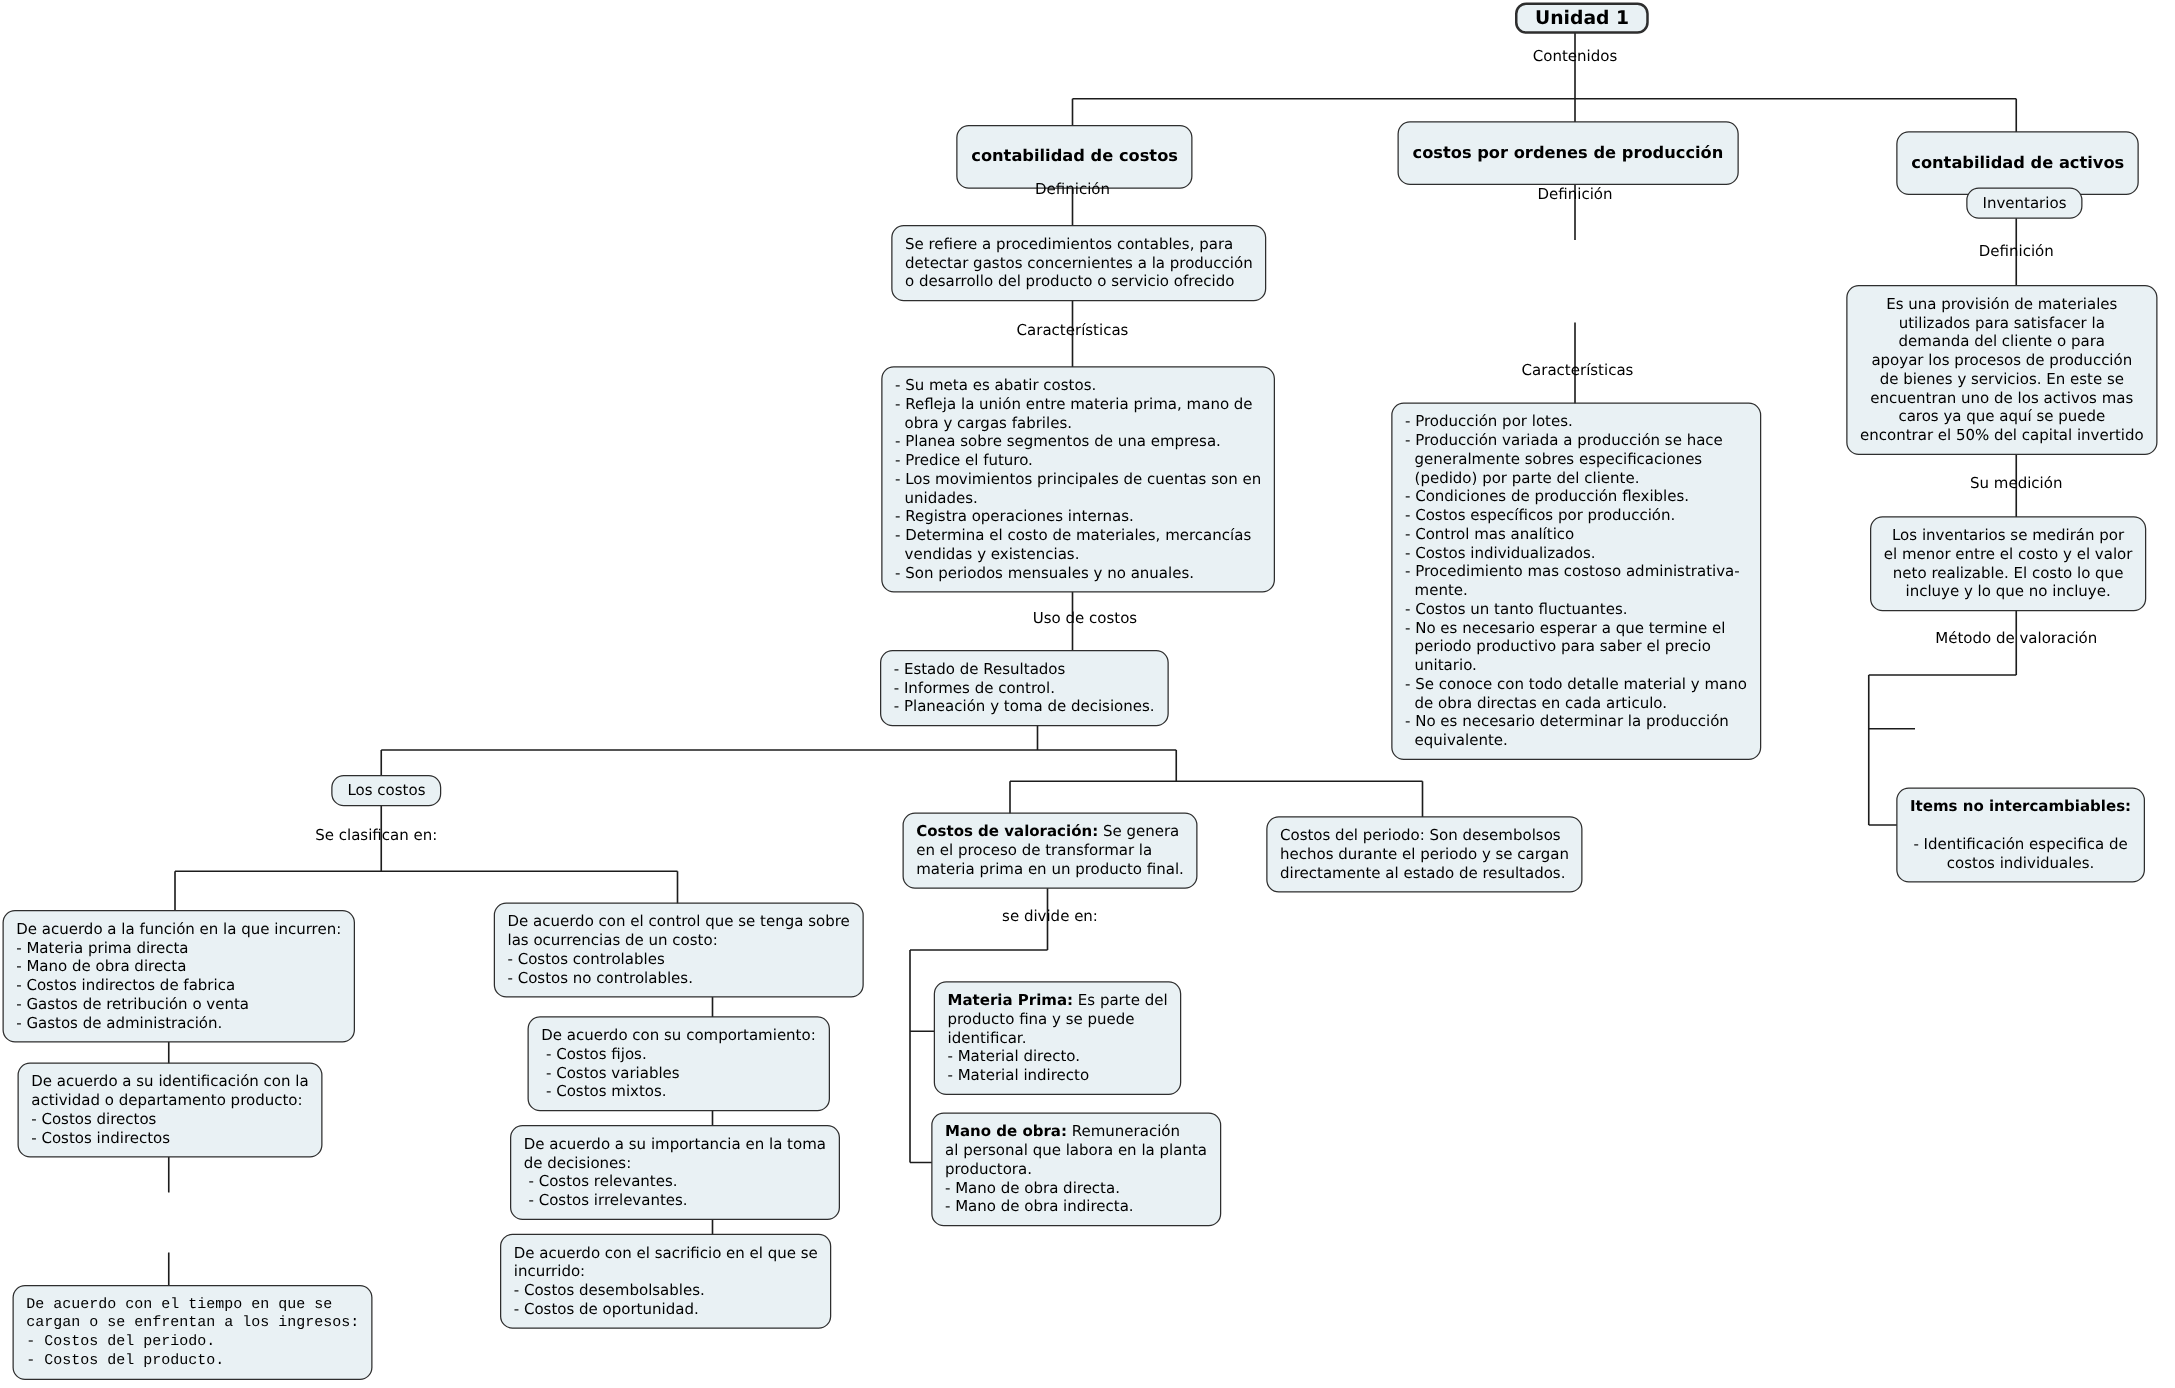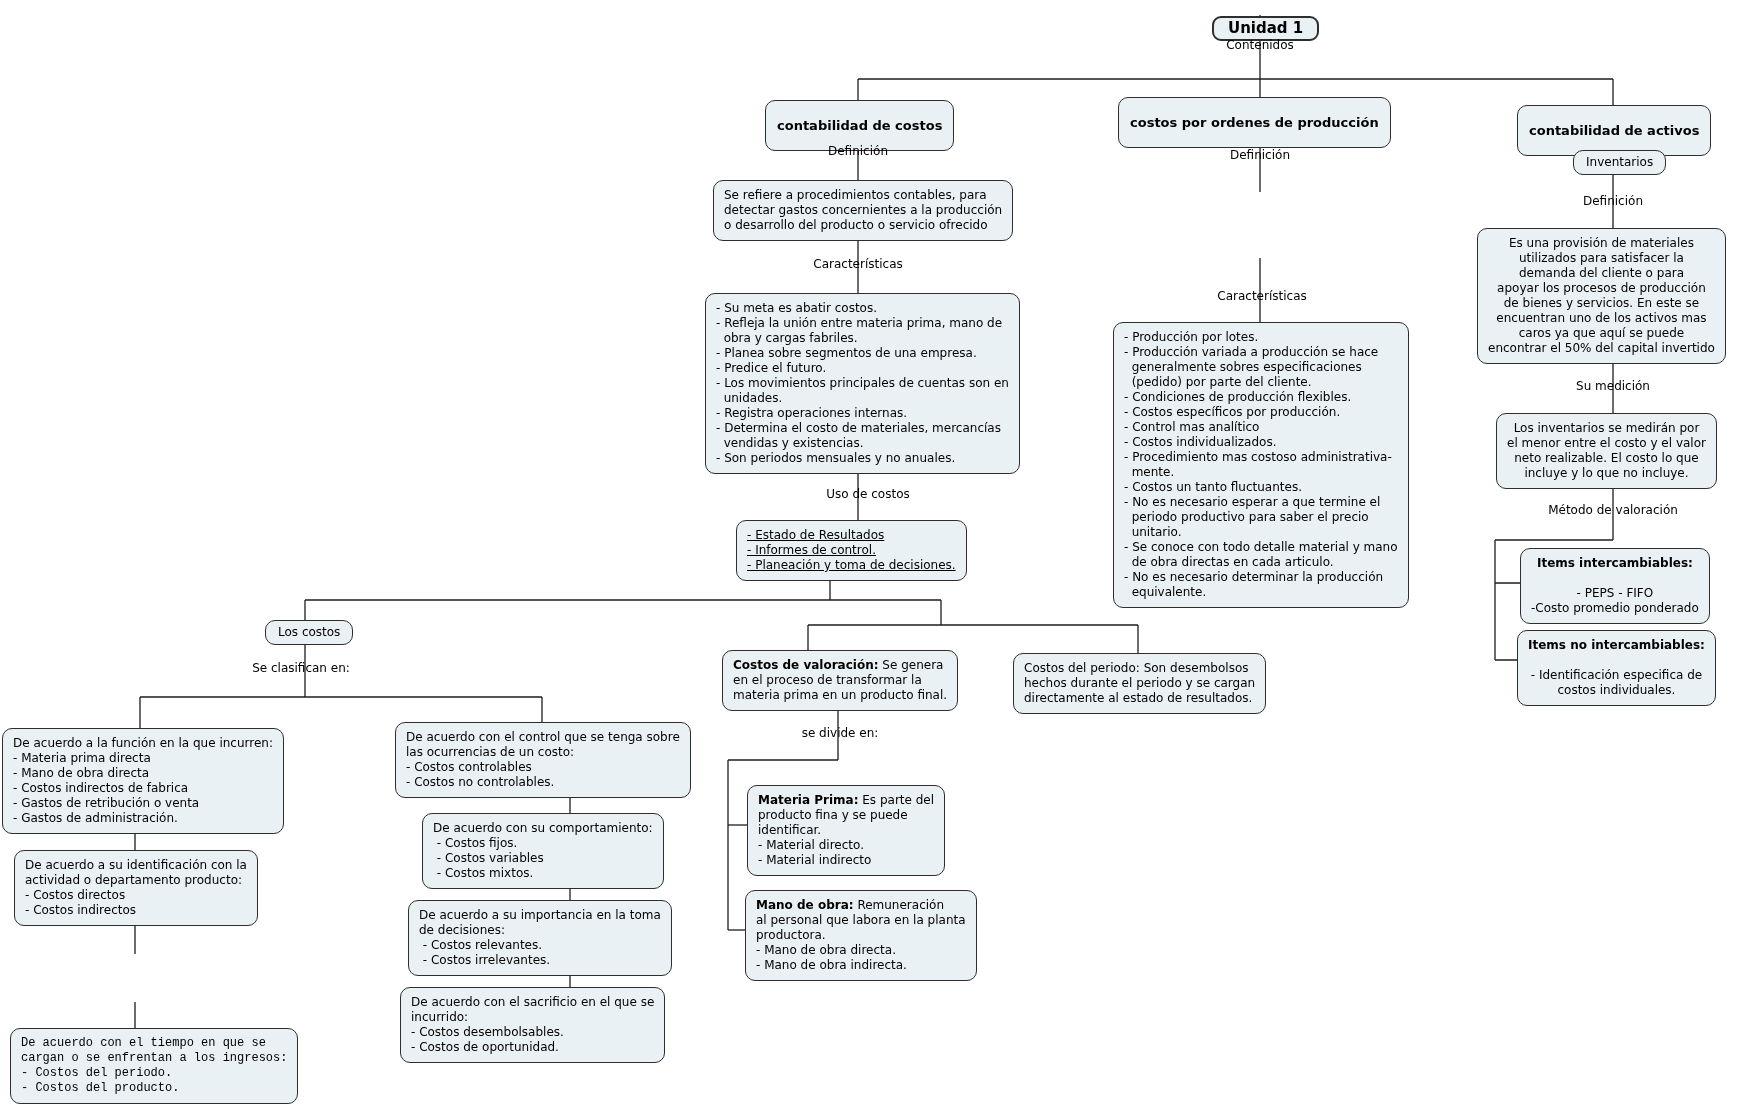--- a/index.html
+++ b/index.html
@@ -61,42 +61,42 @@
     <line x1="1613" y1="125" x2="1613" y2="160"></line>
     <line x1="1613" y1="168" x2="1613" y2="240"></line>
     <line x1="1613" y1="352" x2="1613" y2="424"></line>
     <line x1="1613" y1="482" x2="1613" y2="540"></line>
     <line x1="1495" y1="540" x2="1613" y2="540"></line>
     <line x1="1495" y1="540" x2="1495" y2="660"></line>
     <line x1="1495" y1="583" x2="1532" y2="583"></line>
     <line x1="1495" y1="660" x2="1532" y2="660"></line>
   </svg>
 
-  <div class="node root-node" style="left:1212px;top:16px;">Unidad 1</div>
+  <div class="node root-node" style="left:1212px;top:2px;">Unidad 1</div>
   <div class="lbl" style="left:1260px;top:38px;">Contenidos</div>
 
   <div class="node hdr" style="left:765px;top:100px;">contabilidad de costos</div>
   <div class="lbl" style="left:858px;top:144px;">Definición</div>
   <div class="node" style="left:713px;top:180px;">Se refiere a procedimientos contables, para
 detectar gastos concernientes a la producción
 o desarrollo del producto o servicio ofrecido</div>
   <div class="lbl" style="left:858px;top:257px;">Características</div>
   <div class="node" style="left:705px;top:293px;">- Su meta es abatir costos.
 - Refleja la unión entre materia prima, mano de
   obra y cargas fabriles.
 - Planea sobre segmentos de una empresa.
 - Predice el futuro.
 - Los movimientos principales de cuentas son en
   unidades.
 - Registra operaciones internas.
 - Determina el costo de materiales, mercancías
   vendidas y existencias.
 - Son periodos mensuales y no anuales.</div>
   <div class="lbl" style="left:868px;top:487px;">Uso de costos</div>
-  <div class="node" style="left:736px;top:520px;text-decoration:underline;">- Estado de Resultados
+  <div class="node" style="left:704px;top:520px;">- Estado de Resultados
 - Informes de control.
 - Planeación y toma de decisiones.</div>
 
   <div class="node small" style="left:265px;top:620px;">Los costos</div>
   <div class="lbl" style="left:301px;top:661px;">Se clasifican en:</div>
 
   <div class="node" style="left:2px;top:728px;">De acuerdo a la función en la que incurren:
 - Materia prima directa
 - Mano de obra directa
 - Costos indirectos de fabrica
@@ -178,22 +178,18 @@
 de bienes y servicios. En este se
 encuentran uno de los activos mas
 caros ya que aquí se puede
 encontrar el 50% del capital invertido</div>
   <div class="lbl" style="left:1613px;top:379px;">Su medición</div>
   <div class="node center" style="left:1496px;top:413px;">Los inventarios se medirán por
 el menor entre el costo y el valor
 neto realizable. El costo lo que
 incluye y lo que no incluye.</div>
   <div class="lbl" style="left:1613px;top:503px;">Método de valoración</div>
-  <div class="node center" style="left:1520px;top:548px;"><b>Items intercambiables:</b><span>
-
-- PEPS - FIFO
--Costo promedio ponderado</span></div>
   <div class="node center" style="left:1517px;top:630px;"><b>Items no intercambiables:</b><span>
 
 - Identificación especifica de
 costos individuales.</span></div>
 
 </div>
 
 </body></html>

